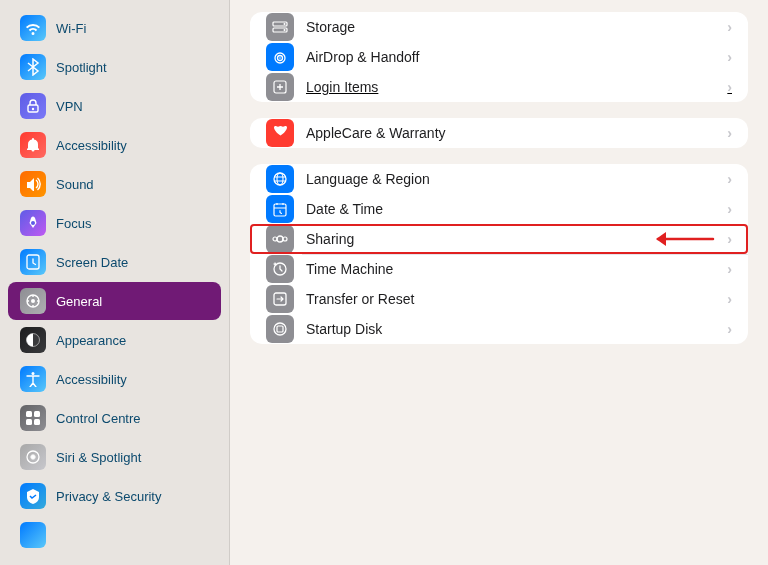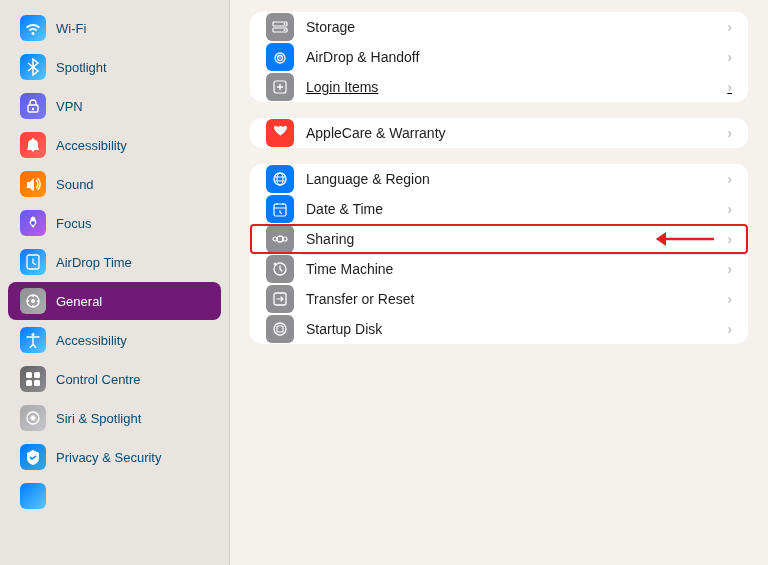--- a/index.html
+++ b/index.html
@@ -204,31 +204,46 @@
       </div>
       <span class="sidebar-label">Focus</span>
     </div>
     <div class="sidebar-item">
       <div class="sidebar-icon icon-screentime" style="color: white;">
         <svg width="14" height="16" viewBox="0 0 14 16" fill="none">
           <rect x="1" y="1" width="12" height="14" rx="2" stroke="white" stroke-width="1.3" fill="none"></rect>
           <path d="M7 5v4l2.5 1.5" stroke="white" stroke-width="1.3" stroke-linecap="round" fill="none"></path>
         </svg>
       </div>
-      <span class="sidebar-label">AirDrop Time</span>
+      <span class="sidebar-label">Screen Date</span>
     </div>
     <div class="sidebar-item active">
       <div class="sidebar-icon icon-general" style="color: white;">
         <svg width="16" height="16" viewBox="0 0 16 16" fill="none">
           <circle cx="8" cy="8" r="6" stroke="white" stroke-width="1.4" fill="none"></circle>
           <circle cx="8" cy="8" r="2" fill="white"></circle>
           <path d="M8 2v2M8 12v2M2 8h2M12 8h2" stroke="white" stroke-width="1.4"></path>
         </svg>
       </div>
       <span class="sidebar-label">General</span>
+    </div>
+    <div class="sidebar-item">
+      <div class="sidebar-icon icon-appearance" style="color: white;">
+        <svg width="16" height="16" viewBox="0 0 16 16" fill="none">
+          <circle cx="8" cy="8" r="6.5" fill="url(#half)" stroke="none"></circle>
+          <defs>
+            <linearGradient id="half" x1="0" y1="0" x2="1" y2="0">
+              <stop offset="50%" stop-color="white"></stop>
+              <stop offset="50%" stop-color="#3a3a3c"></stop>
+            </linearGradient>
+          </defs>
+          <circle cx="8" cy="8" r="6.5" stroke="white" stroke-width="0.5" fill="none"></circle>
+        </svg>
+      </div>
+      <span class="sidebar-label">Appearance</span>
     </div>
     <div class="sidebar-item">
       <div class="sidebar-icon icon-accessibility" style="color: white;">
         <svg width="14" height="16" viewBox="0 0 14 16" fill="none">
           <circle cx="7" cy="2.5" r="1.5" fill="white"></circle>
           <path d="M1 5h12M7 6v6M4 16l3-4 3 4" stroke="white" stroke-width="1.4" fill="none" stroke-linecap="round"></path>
         </svg>
       </div>
       <span class="sidebar-label">Accessibility</span>
     </div>

